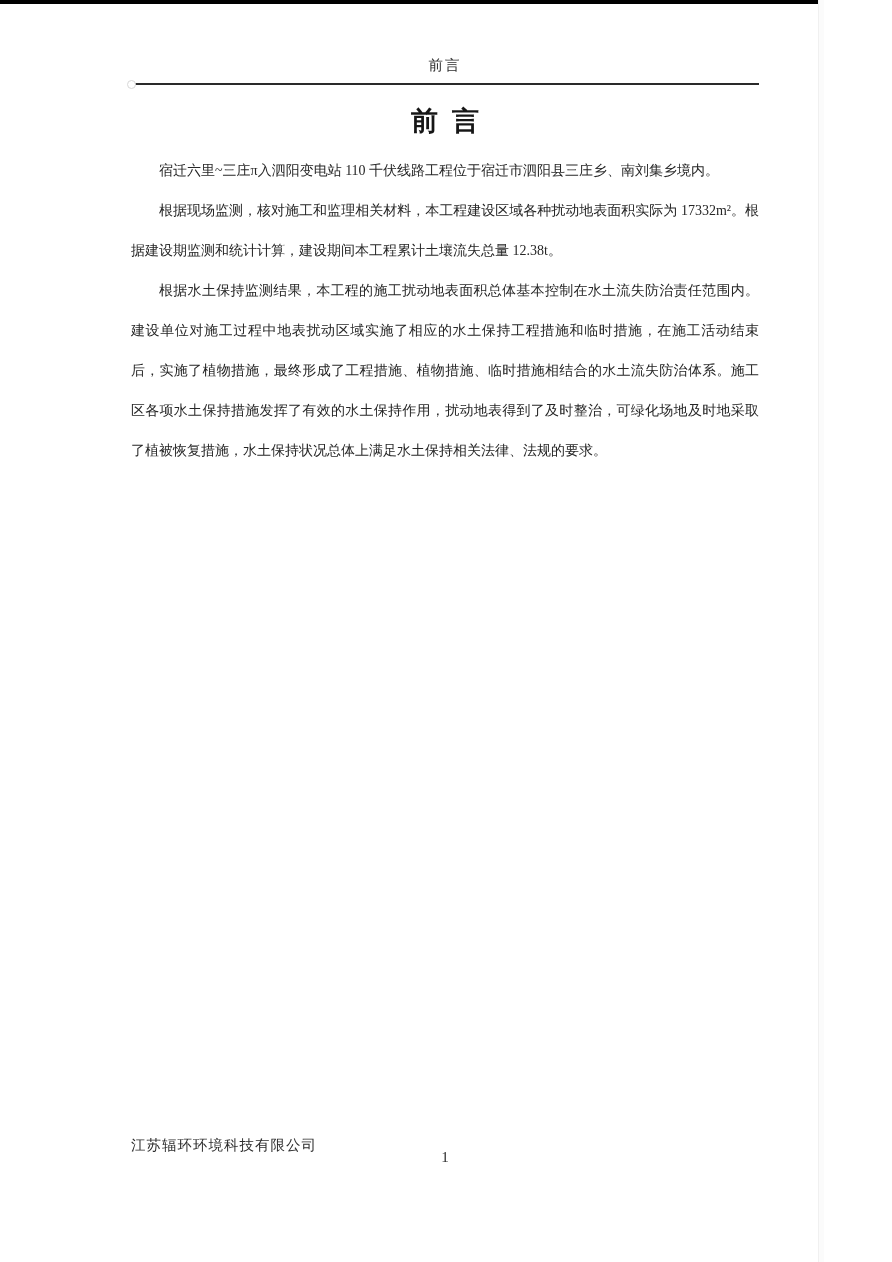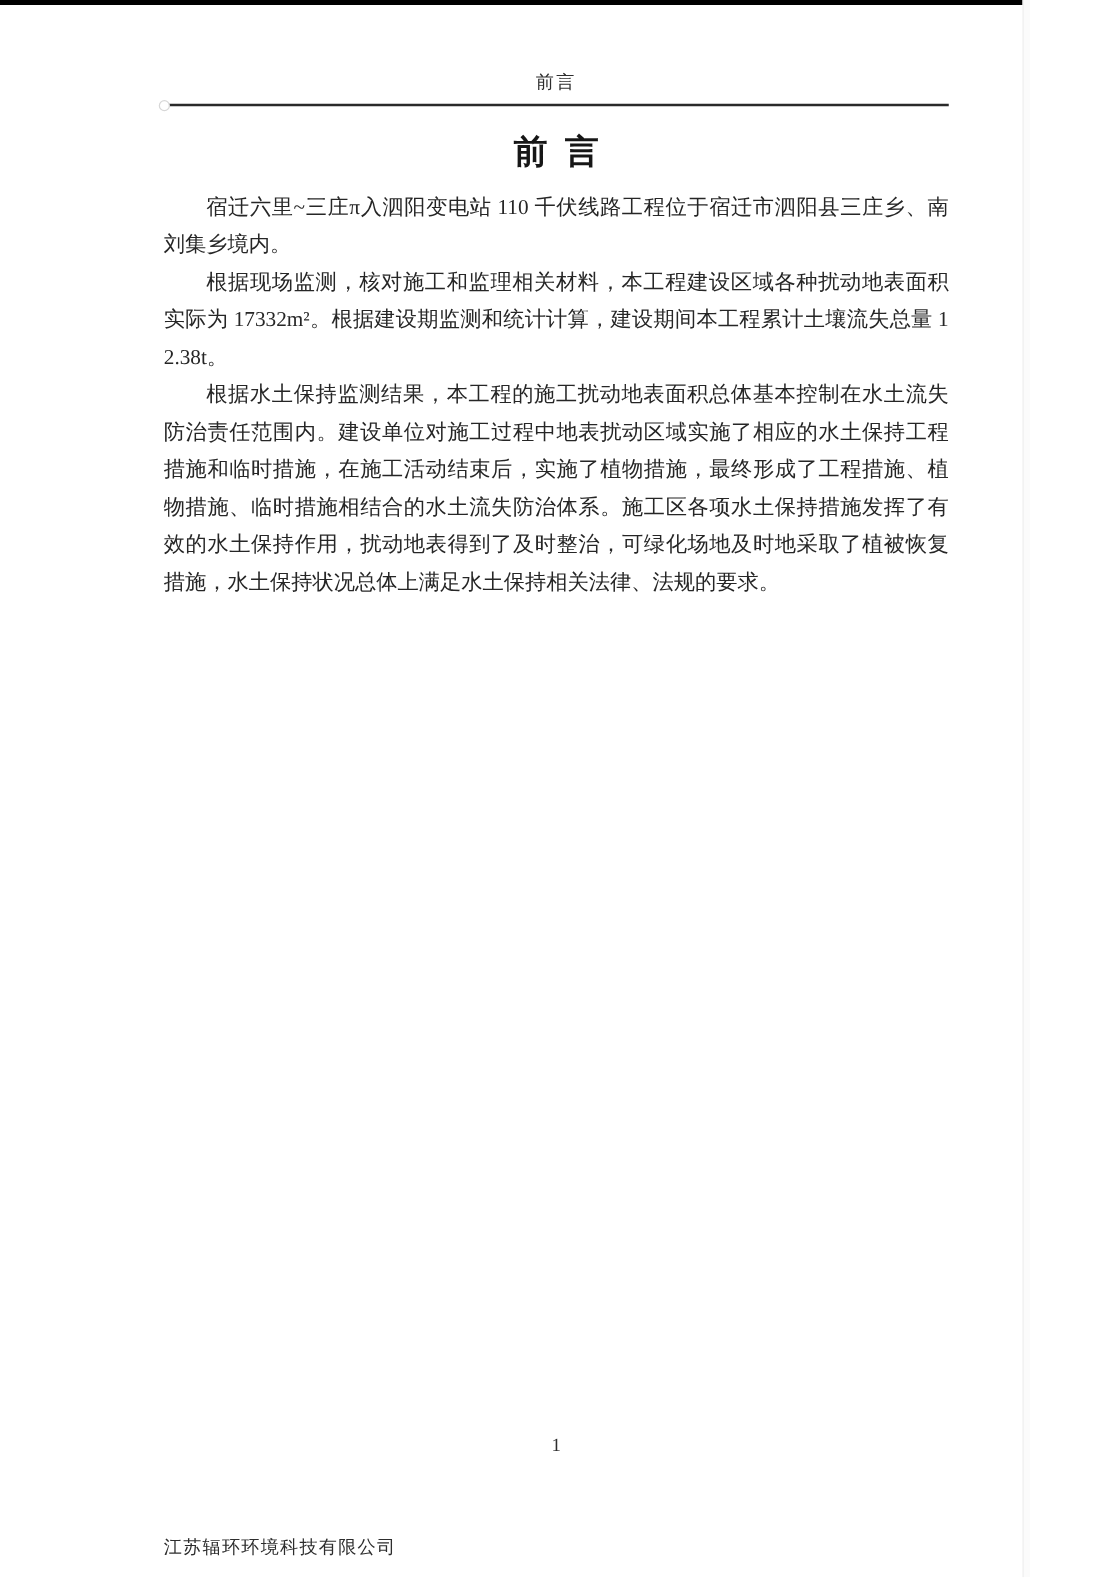--- a/index.html
+++ b/index.html
@@ -71,42 +71,42 @@
     font-weight: bold;
     letter-spacing: 14px;
     text-indent: 14px;
     color: #161616;
   }
   .doc-body {
     position: absolute;
     top: 151px;
     left: 131px;
     width: 628px;
-    font-size: 17px;
-    line-height: 30px;
+    font-size: 14px;
+    line-height: 40px;
     text-align: justify;
   }
   .doc-body p {
     margin: 0;
     padding: 0;
     text-indent: 2em;
     word-break: break-all;
   }
   .page-number {
     position: absolute;
     top: 1149px;
     left: 131px;
     width: 628px;
     text-align: center;
     font-size: 15px;
     color: #2d2d2d;
   }
   .footer-company {
     position: absolute;
-    top: 1228px;
+    top: 1136px;
     left: 131px;
     font-size: 14.5px;
     letter-spacing: 1px;
     color: #2d2d2d;
   }
 </style>
 </head>
 <body>
 
 <div class="page">

